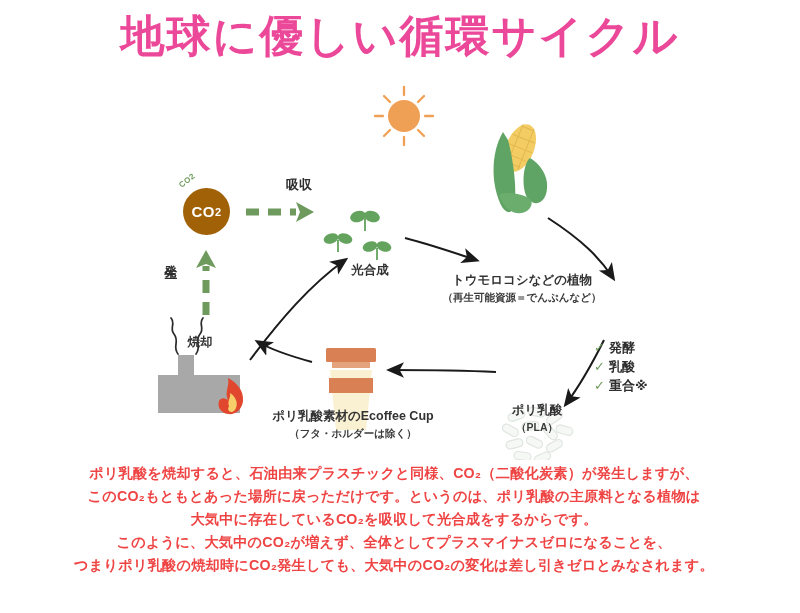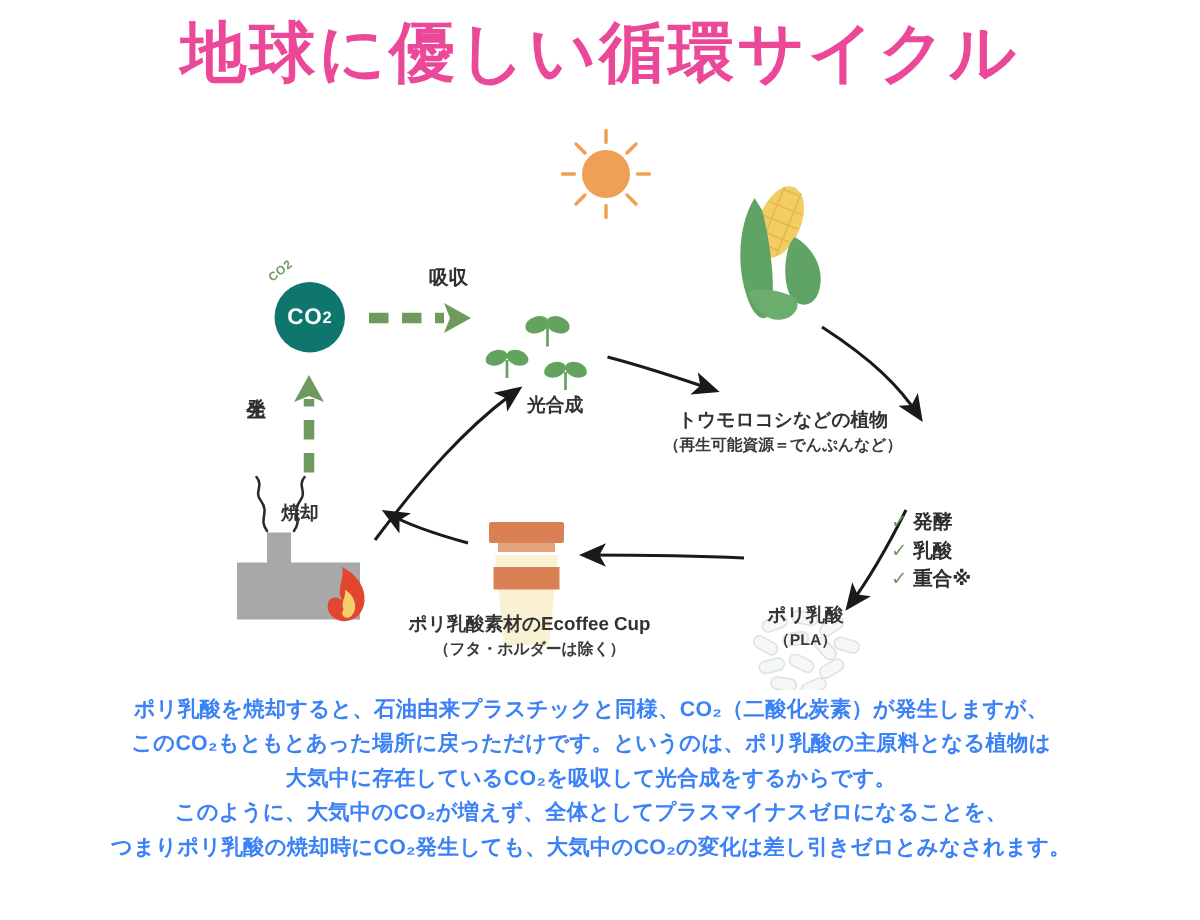--- a/index.html
+++ b/index.html
@@ -70,21 +70,21 @@
     text-orientation: upright;
     line-height: 1.1;
     letter-spacing: 1px;
   }
 
   #co2-badge {
     position: absolute;
     left: 183px; top: 118px;
     width: 47px; height: 47px;
     border-radius: 50%;
-    background: #0f766e;
+    background: #a16207;
     color: #ffffff;
     font-size: 15px;
     font-weight: 700;
     display: flex;
     align-items: center;
     justify-content: center;
     letter-spacing: .5px;
   }
   #co2-badge sub { font-size: 11px; }
   #co2-swirl {
@@ -112,21 +112,21 @@
     margin-right: 4px;
   }
 
   #body-text {
     position: absolute;
     left: 0; top: 462px;
     width: 788px;
     text-align: center;
     font-size: 14.2px;
     line-height: 23px;
-    color: #3b82f6;
+    color: #ef4444;
     letter-spacing: .2px;
     font-weight: 600;
   }
   #body-text p { margin: 0; }
 </style>
 </head>
 <body>
 
 <div id="page-title">地球に優しい循環サイクル</div>
 

